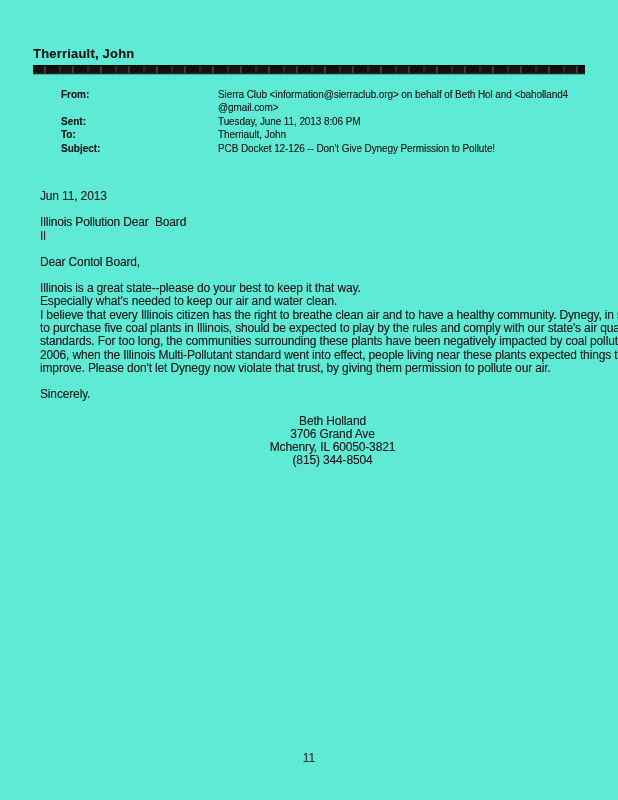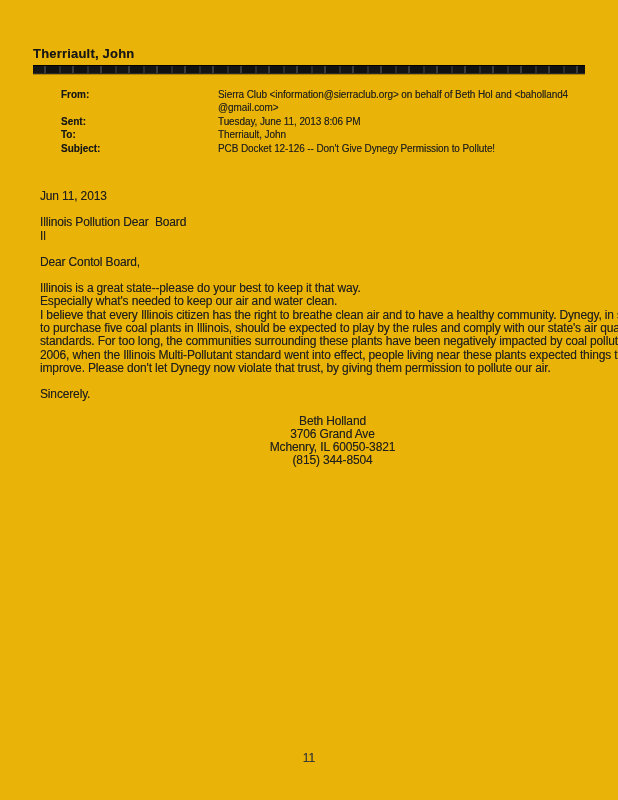--- a/index.html
+++ b/index.html
@@ -4,21 +4,21 @@
 <style>
   html, body {
     margin: 0;
     padding: 0;
     background: #ffffff;
   }
   .page {
     position: relative;
     width: 618px;
     height: 800px;
-    background: #eab308;
+    background: #5eead4;
     font-family: "Liberation Sans", sans-serif;
     color: #1f1f1f;
     overflow: hidden;
     text-shadow: 0 0 0.5px rgba(20,20,20,0.45);
   }
   .email-header-name {
     position: absolute;
     left: 33px;
     top: 46px;
     font-size: 13px;

